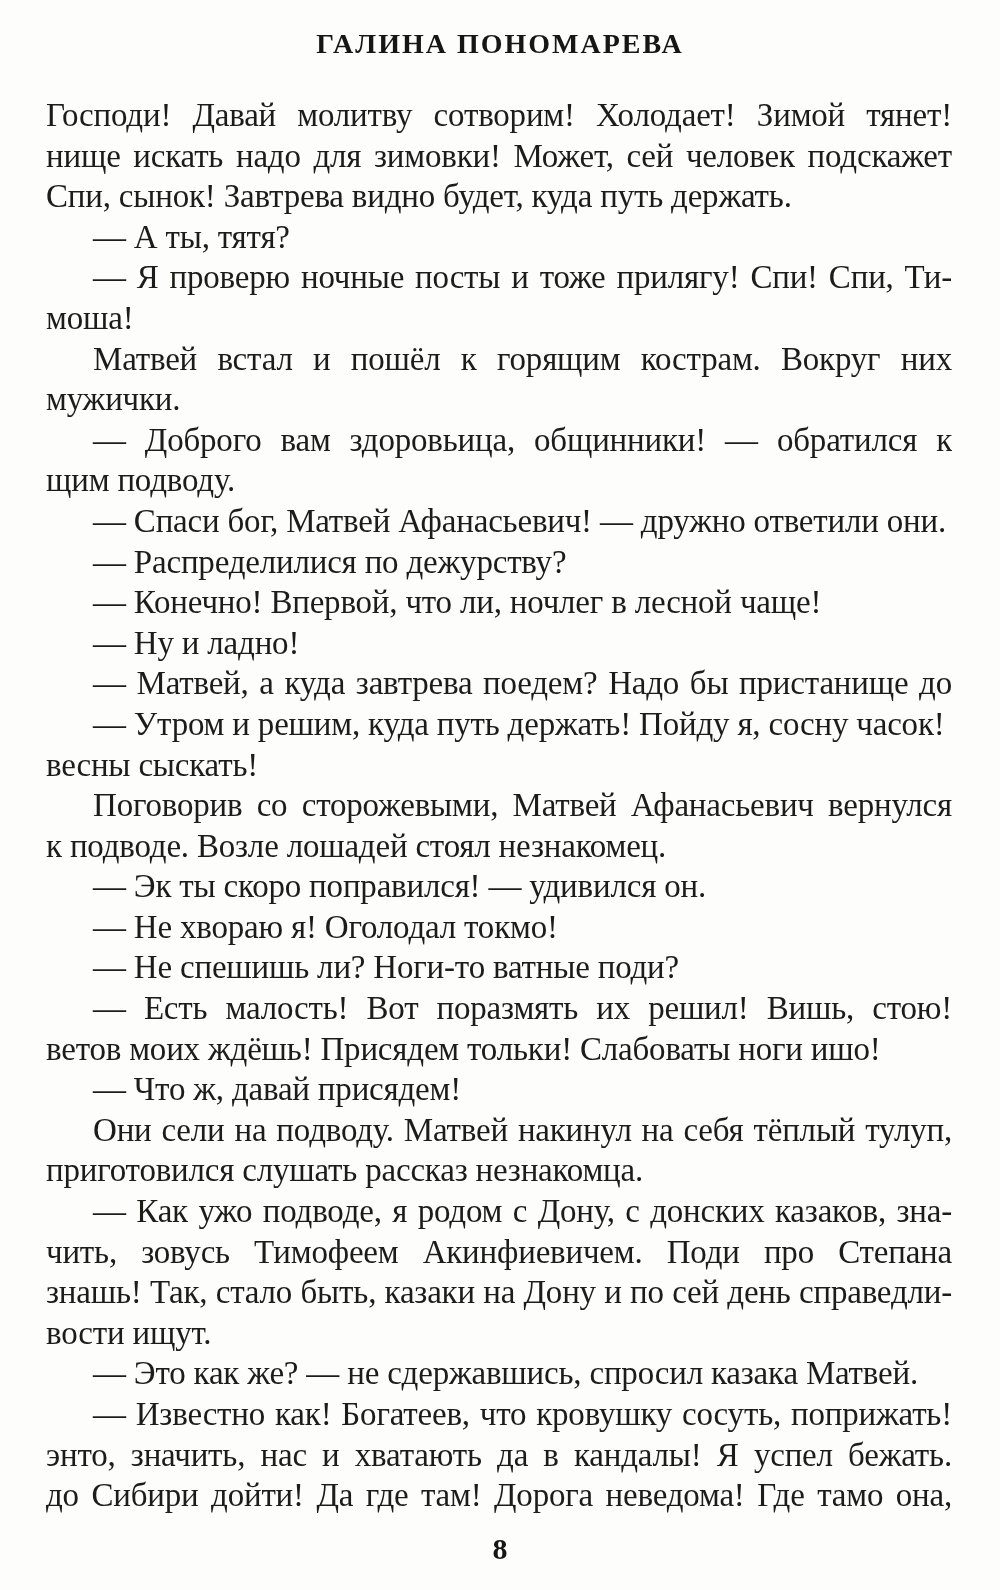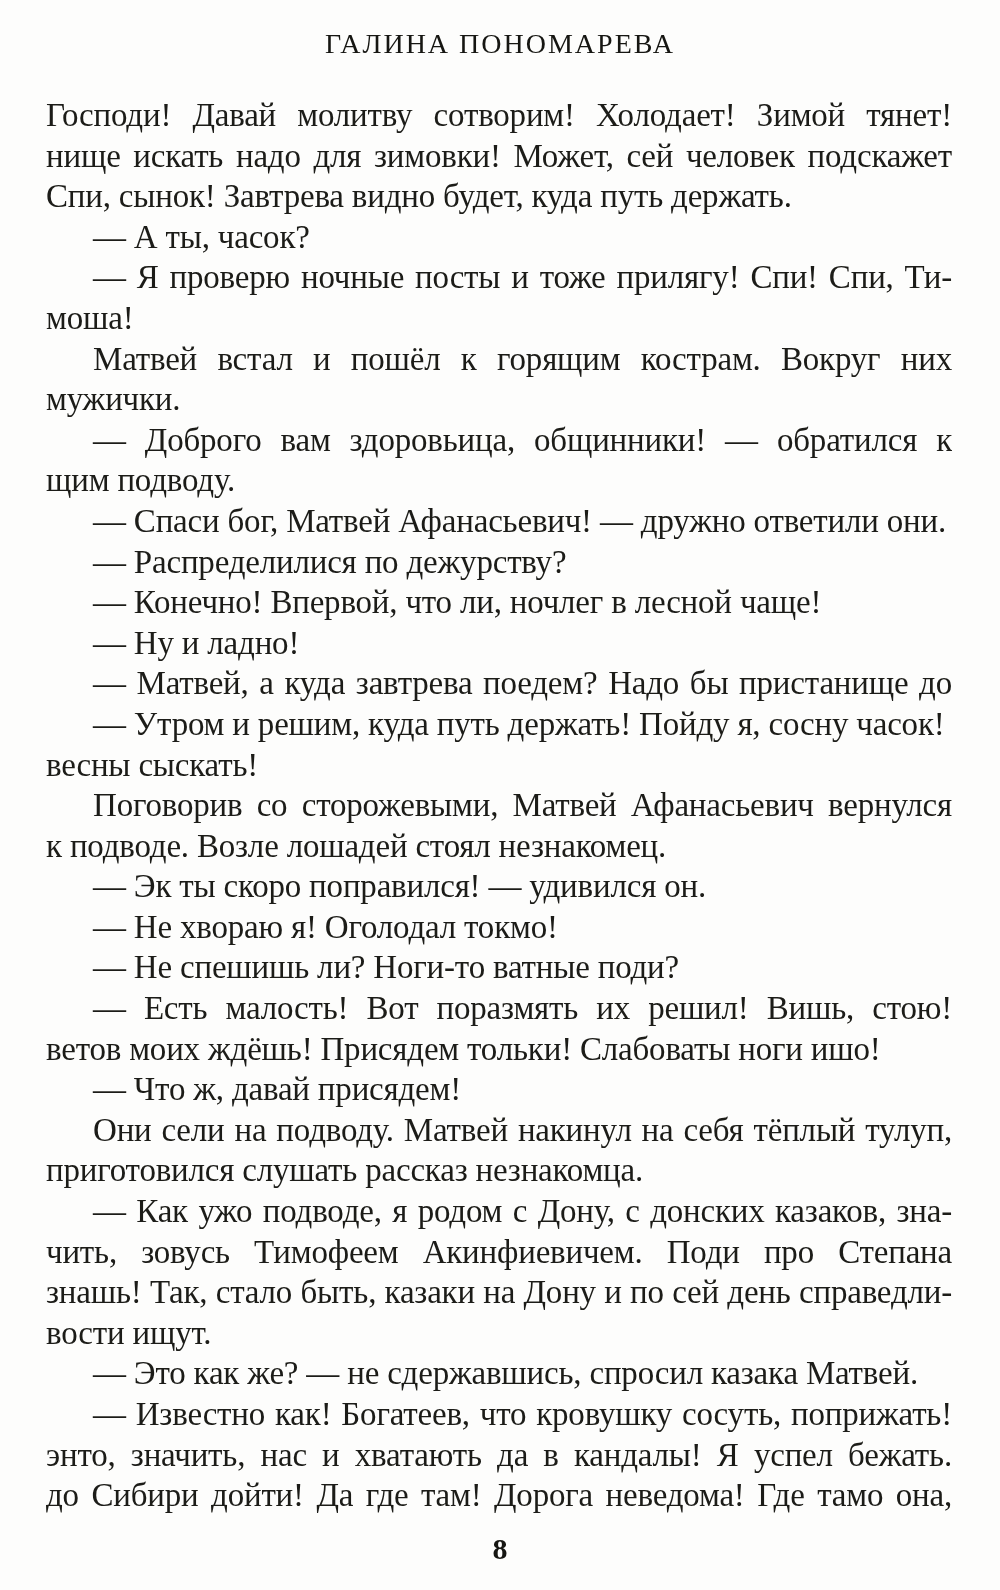--- a/index.html
+++ b/index.html
@@ -16,21 +16,21 @@
     font-family: "Liberation Serif", serif;
     color: #1c1c18;
   }
   .running-header {
     position: absolute;
     top: 28px;
     left: 0;
     width: 100%;
     text-align: center;
     font-family: "Liberation Serif", "DejaVu Serif", serif;
-    font-weight: 400;
+    font-weight: 700;
     font-size: 28px;
     letter-spacing: 2px;
     color: #161612;
     text-transform: uppercase;
   }
   .text-block {
     position: absolute;
     top: 95px;
     left: 46px;
     width: 906px;
@@ -64,21 +64,21 @@
 </head>
 <body>
 
 <div class="page">
   <div class="running-header">ГАЛИНА ПОНОМАРЕВА</div>
 
   <div class="text-block">
       <div class="line justify">Господи! Давай молитву сотворим! Холодает! Зимой тянет! Приста-</div>
       <div class="line justify">нище искать надо для зимовки! Может, сей человек подскажет что?</div>
       <div class="line">Спи, сынок! Завтрева видно будет, куда путь держать.</div>
-      <div class="line indent">— А ты, часок?</div>
+      <div class="line indent">— А ты, тятя?</div>
       <div class="line indent justify">— Я проверю ночные посты и тоже прилягу! Спи! Спи, Ти-</div>
       <div class="line">моша!</div>
       <div class="line indent justify">Матвей встал и пошёл к горящим кострам. Вокруг них сидели</div>
       <div class="line">мужички.</div>
       <div class="line indent justify">— Доброго вам здоровьица, общинники! — обратился к сидя-</div>
       <div class="line">щим подводу.</div>
       <div class="line indent">— Спаси бог, Матвей Афанасьевич! — дружно ответили они.</div>
       <div class="line indent">— Распределилися по дежурству?</div>
       <div class="line indent">— Конечно! Впервой, что ли, ночлег в лесной чаще!</div>
       <div class="line indent">— Ну и ладно!</div>

